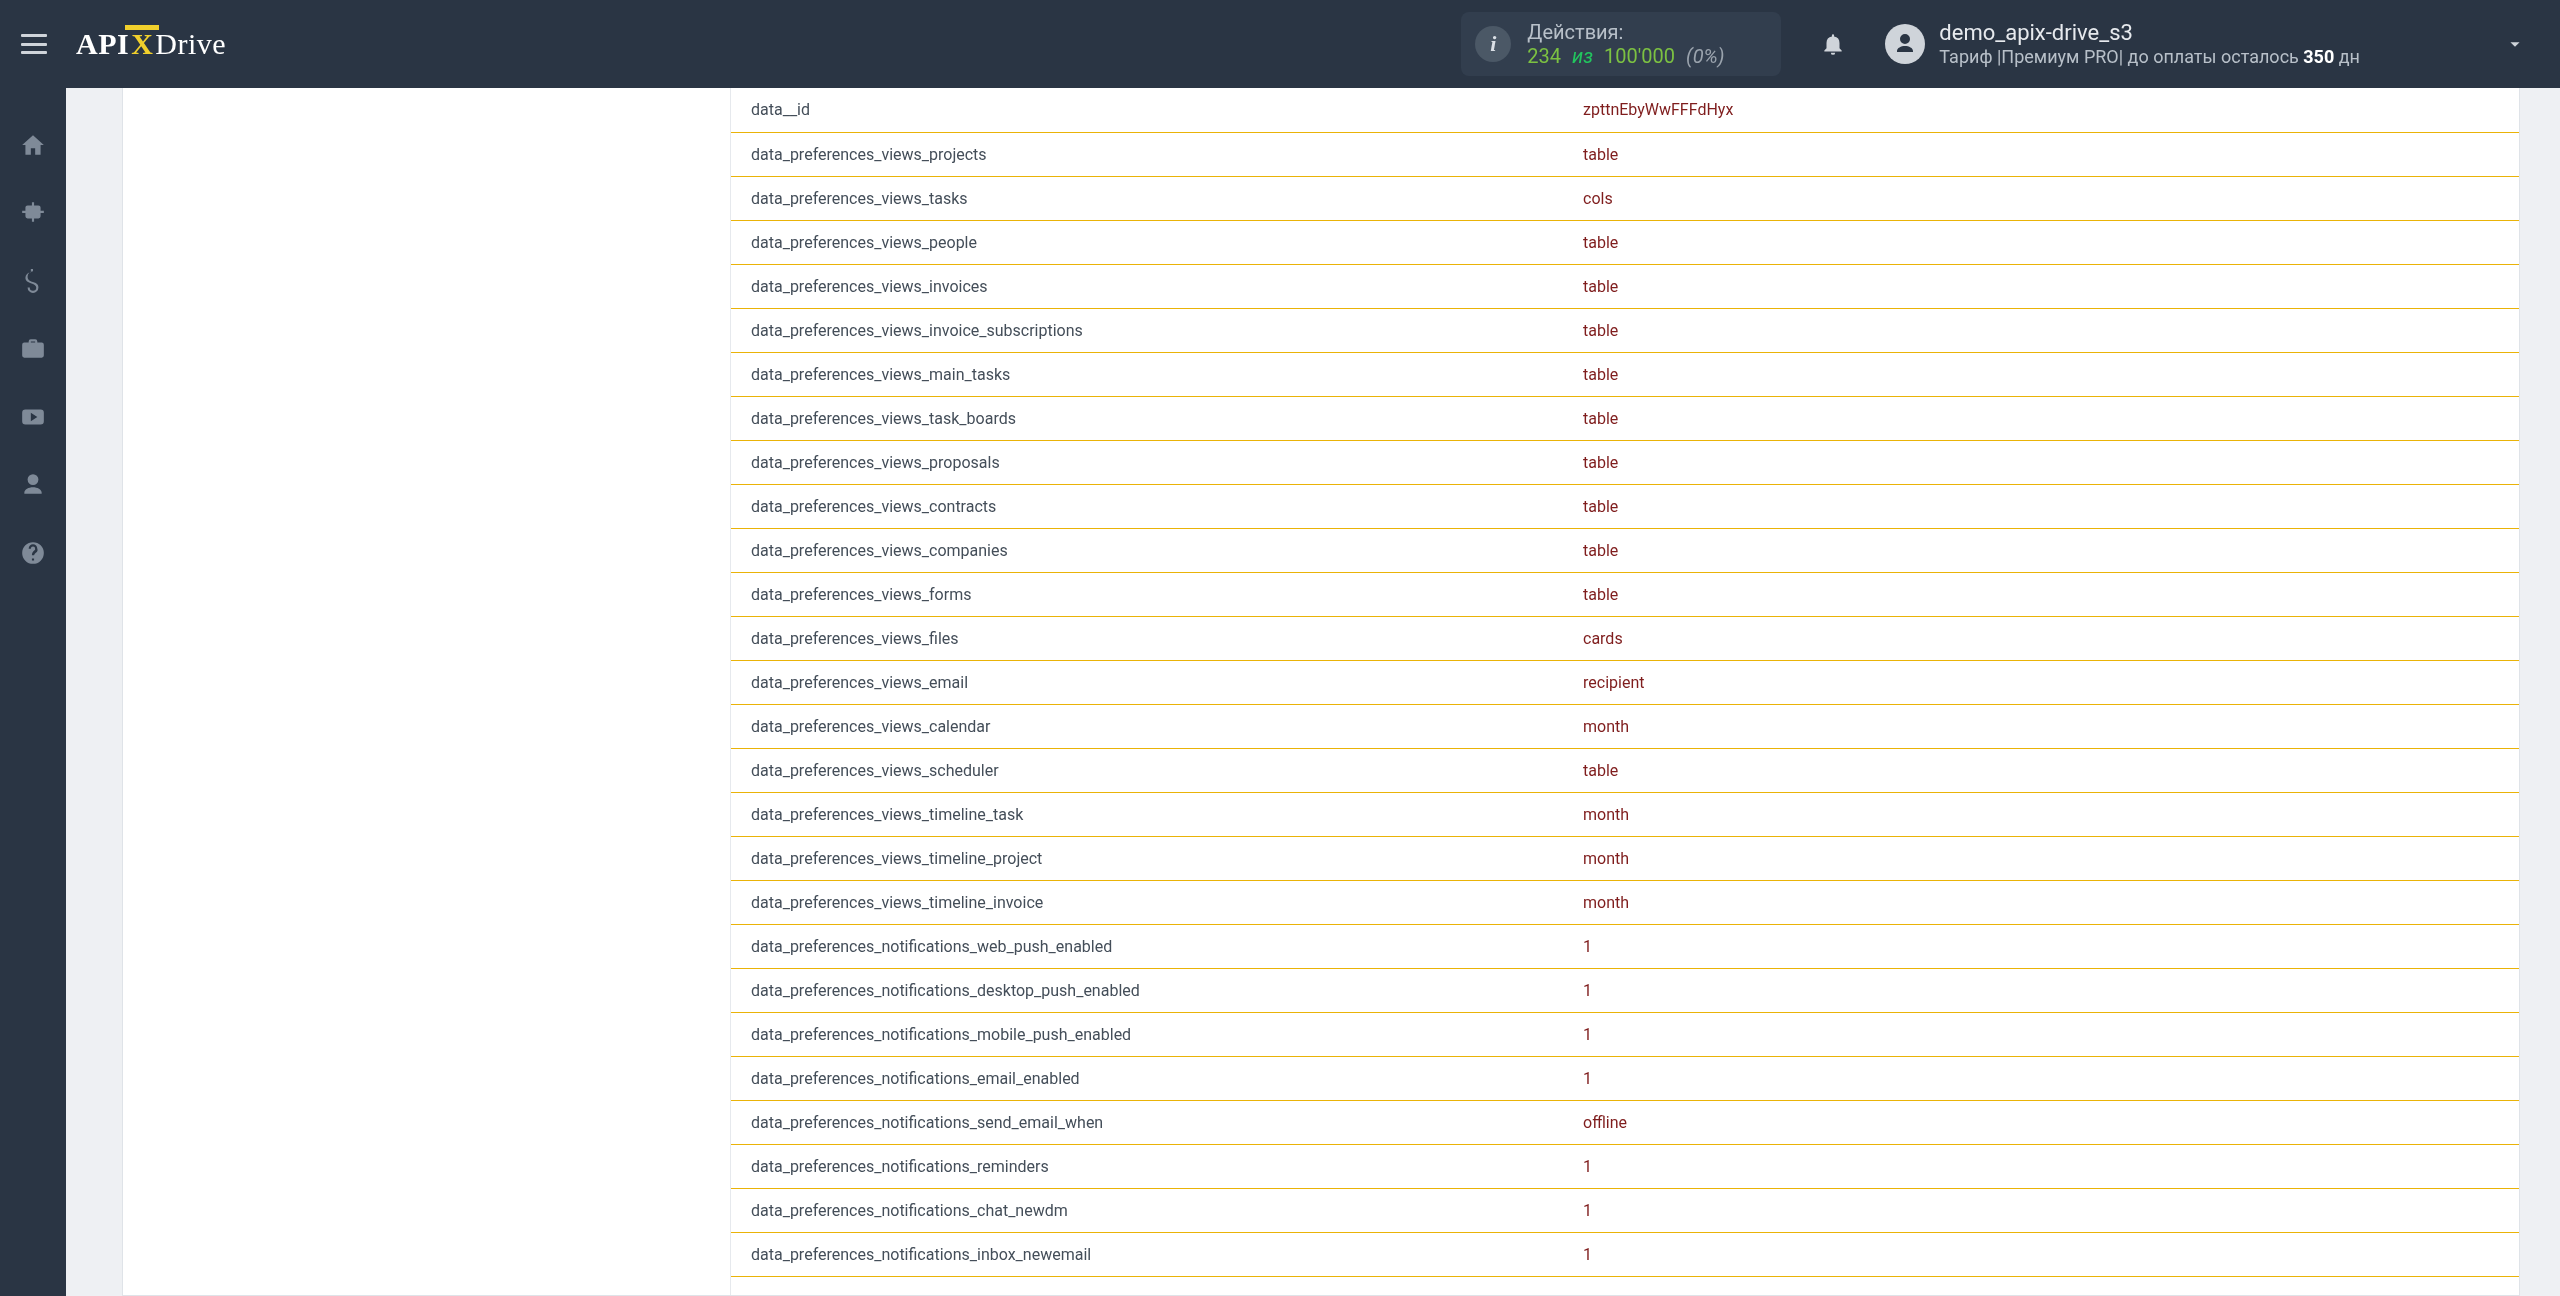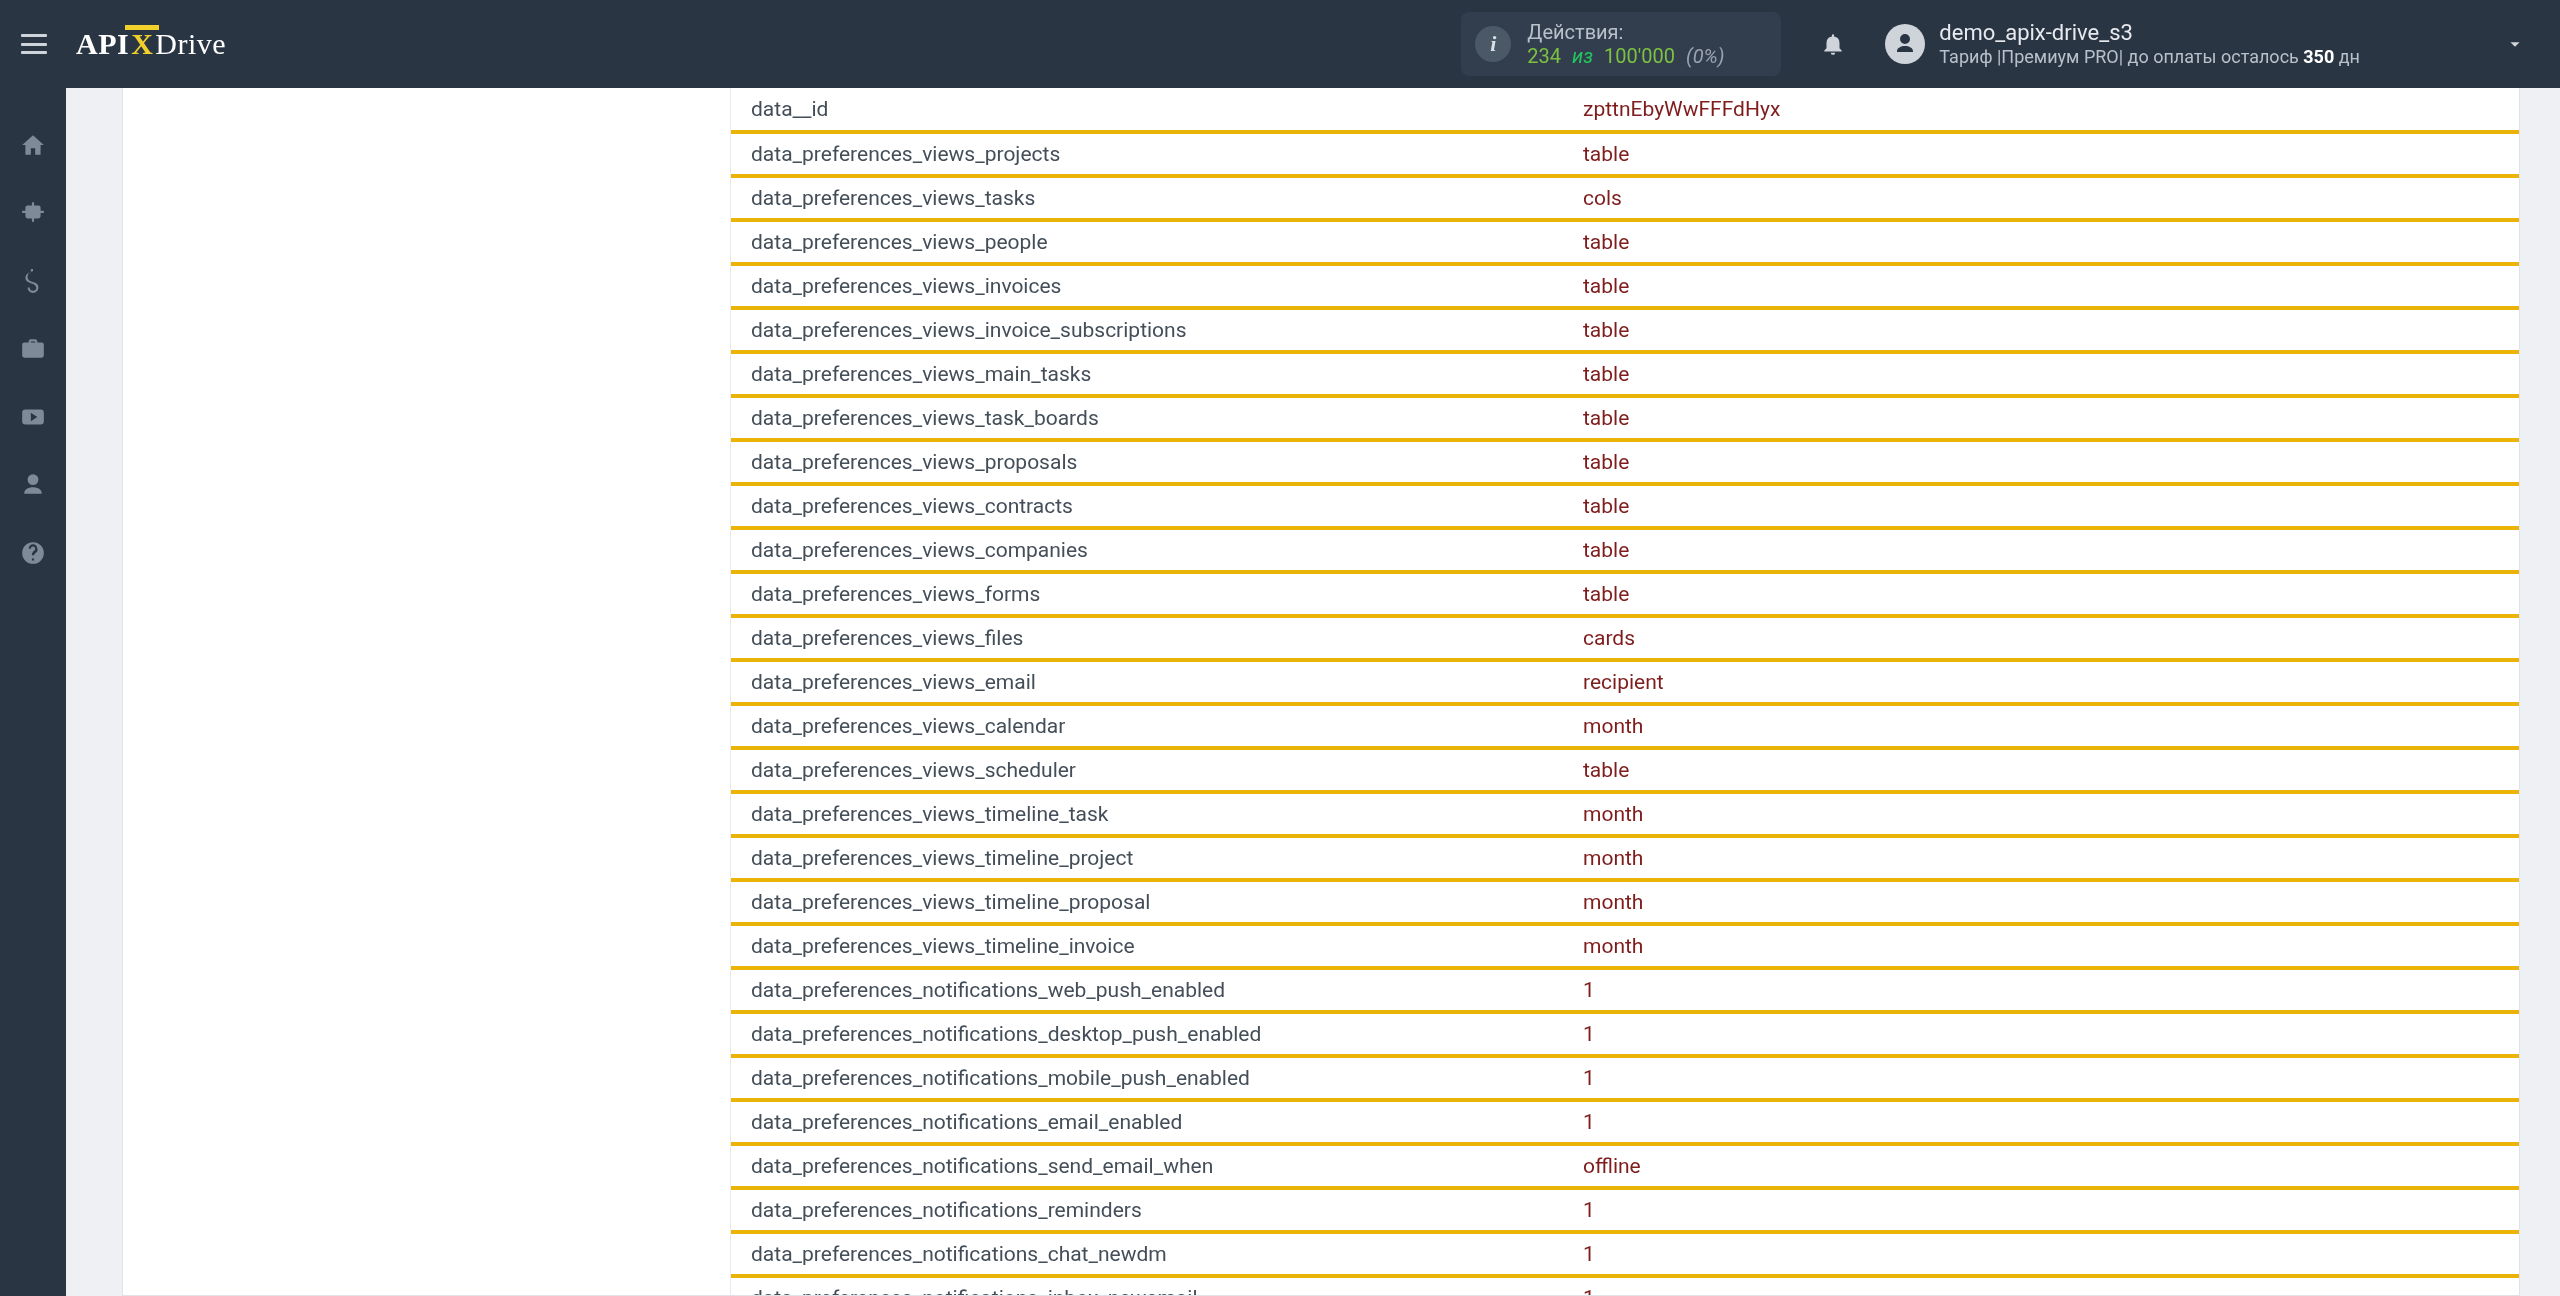--- a/index.html
+++ b/index.html
@@ -73,21 +73,21 @@
 
   .content { flex: 1; background: #eef0f3; padding: 0 40px 0 56px; overflow: hidden; position: relative; }
   .panel {
     background: #fff; border: 1px solid #dfe3e8; border-top: none; width: 100%; height: 100%;
     display: flex;
   }
   .panel-left { width: 608px; border-right: 1px solid #e6e9ed; }
   .panel-right { flex: 1; overflow: hidden; }
   .data-table { width: 100%; border-collapse: collapse; table-layout: fixed; }
   .data-table td {
-    padding: 8px 20px; font-size: 21px; color: #444e59; border-bottom: 4px solid #eab308;
+    padding: 8px 20px; font-size: 16px; color: #444e59; border-bottom: 1px solid #eab308;
     height: 44px; vertical-align: middle; overflow: hidden; text-overflow: ellipsis; white-space: nowrap;
   }
   .data-table td.key { width: 832px; color: #444e59; }
   .data-table td.val { color: #7f1d1d; }
   .panel-right .first-row td { border-top: none; }
 </style>
 </head>
 <body>
 
 <div class="header">
@@ -252,24 +252,20 @@
               </tr>
               <tr>
                 <td class="key">data_preferences_views_timeline_task</td>
                 <td class="val">month</td>
               </tr>
               <tr>
                 <td class="key">data_preferences_views_timeline_project</td>
                 <td class="val">month</td>
               </tr>
               <tr>
-                <td class="key">data_preferences_views_timeline_proposal</td>
-                <td class="val">month</td>
-              </tr>
-              <tr>
                 <td class="key">data_preferences_views_timeline_invoice</td>
                 <td class="val">month</td>
               </tr>
               <tr>
                 <td class="key">data_preferences_notifications_web_push_enabled</td>
                 <td class="val">1</td>
               </tr>
               <tr>
                 <td class="key">data_preferences_notifications_desktop_push_enabled</td>
                 <td class="val">1</td>

